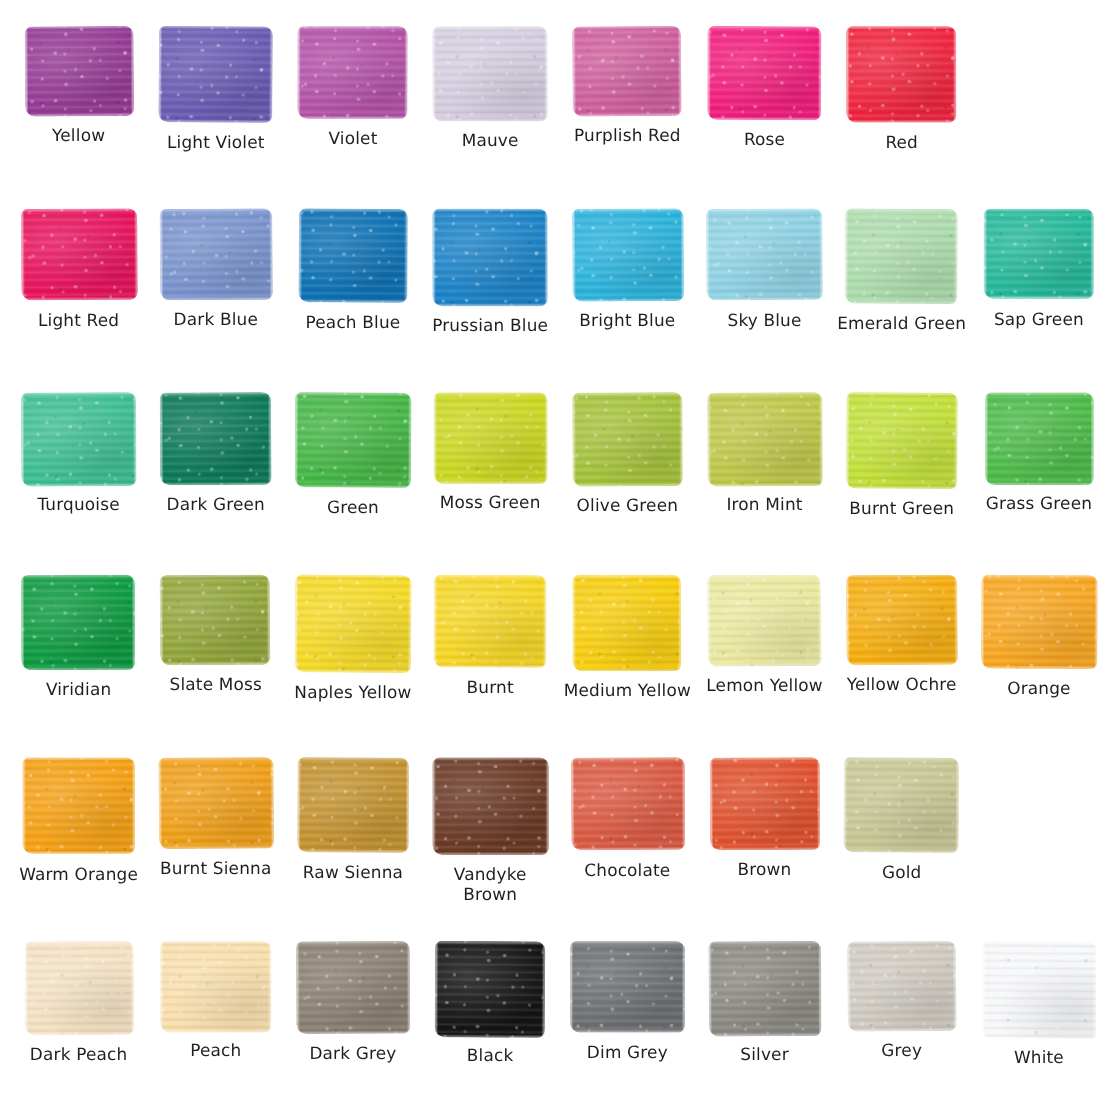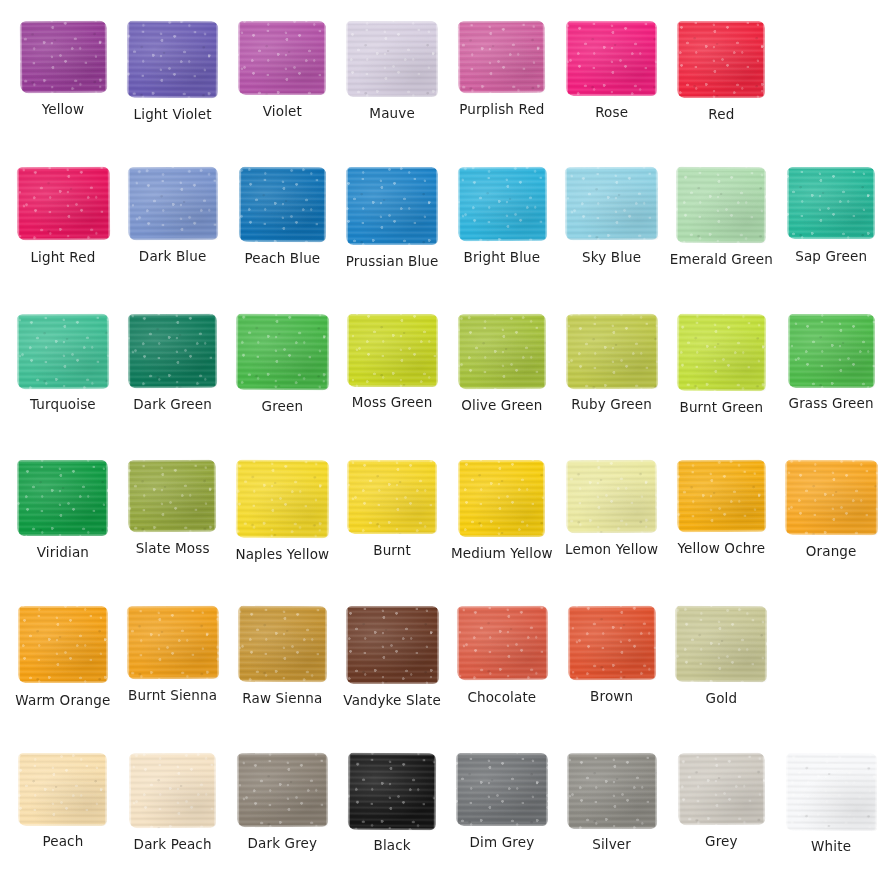--- a/index.html
+++ b/index.html
@@ -347,21 +347,21 @@
         <div class="swatch-label">Olive Green</div>
       </div>
       <div class="swatch-cell">
         <div class="swatch-chip" style="width: 92.2px; height: 74.7px; transform: rotate(-0.25deg); border-radius: 5.4px 4.3px 3.7px 6.2px;">
           <div class="base" style="background: rgb(191, 200, 74);"></div>
           <div class="stria" style="background-position: 0px 1px;"></div>
           <div class="grain" style="background-position: 15px 12px;"></div>
           <div class="press"></div>
           <div class="edge"></div>
         </div>
-        <div class="swatch-label">Ruby Green</div>
+        <div class="swatch-label">Iron Mint</div>
       </div>
       <div class="swatch-cell">
         <div class="swatch-chip" style="width: 89.4px; height: 77.1px; transform: rotate(0.38deg); border-radius: 4.3px 6.1px 3.2px 6.6px;">
           <div class="base" style="background: rgb(195, 224, 58);"></div>
           <div class="stria" style="background-position: 0px 2px;"></div>
           <div class="grain" style="background-position: 6px 11px;"></div>
           <div class="press"></div>
           <div class="edge"></div>
         </div>
         <div class="swatch-label">Burnt Green</div>
@@ -491,21 +491,21 @@
         <div class="swatch-label">Raw Sienna</div>
       </div>
       <div class="swatch-cell">
         <div class="swatch-chip" style="width: 93.2px; height: 77.9px; transform: rotate(-0.01deg); border-radius: 5.9px 6.9px 4.6px 7.3px;">
           <div class="base" style="background: rgb(107, 58, 38);"></div>
           <div class="stria" style="background-position: 0px 1px;"></div>
           <div class="grain" style="background-position: 5px 5px;"></div>
           <div class="press"></div>
           <div class="edge"></div>
         </div>
-        <div class="swatch-label">Vandyke Slate</div>
+        <div class="swatch-label">Vandyke Brown</div>
       </div>
       <div class="swatch-cell">
         <div class="swatch-chip" style="width: 90.5px; height: 74.3px; transform: rotate(-0.28deg); border-radius: 4.7px 4.7px 5.5px 7.8px;">
           <div class="base" style="background: rgb(219, 90, 67);"></div>
           <div class="stria" style="background-position: 0px 2px;"></div>
           <div class="grain" style="background-position: 19px 4px;"></div>
           <div class="press"></div>
           <div class="edge"></div>
         </div>
         <div class="swatch-label">Chocolate</div>
@@ -526,40 +526,40 @@
           <div class="stria" style="background-position: 0px 4px;"></div>
           <div class="grain" style="background-position: 12px 16px;"></div>
           <div class="press"></div>
           <div class="edge"></div>
         </div>
         <div class="swatch-label">Gold</div>
       </div>
     </div>
     <div class="swatch-row">
       <div class="swatch-cell">
+        <div class="swatch-chip" style="width: 86.6px; height: 75px; transform: rotate(-0.23deg); border-radius: 6px 4px 5.3px 7.6px;">
+          <div class="base" style="background: rgb(245, 226, 196);"></div>
+          <div class="stria" style="background-position: 0px 1px;"></div>
+          <div class="grain" style="background-position: 17px 14px;"></div>
+          <div class="press"></div>
+          <div class="edge"></div>
+        </div>
+        <div class="swatch-label">Dark Peach</div>
+      </div>
+      <div class="swatch-cell">
         <div class="swatch-chip" style="width: 89.3px; height: 72.6px; transform: rotate(0.05deg); border-radius: 4.8px 6.4px 4.4px 7.2px;">
           <div class="base" style="background: rgb(249, 223, 173);"></div>
           <div class="stria" style="background-position: 0px 0px;"></div>
           <div class="grain" style="background-position: 3px 15px;"></div>
           <div class="press"></div>
           <div class="edge"></div>
         </div>
         <div class="swatch-label">Peach</div>
       </div>
       <div class="swatch-cell">
-        <div class="swatch-chip" style="width: 86.6px; height: 75px; transform: rotate(-0.23deg); border-radius: 6px 4px 5.3px 7.6px;">
-          <div class="base" style="background: rgb(245, 226, 196);"></div>
-          <div class="stria" style="background-position: 0px 1px;"></div>
-          <div class="grain" style="background-position: 17px 14px;"></div>
-          <div class="press"></div>
-          <div class="edge"></div>
-        </div>
-        <div class="swatch-label">Dark Peach</div>
-      </div>
-      <div class="swatch-cell">
         <div class="swatch-chip" style="width: 90.8px; height: 74.4px; transform: rotate(-0.27deg); border-radius: 4.9px 4.6px 3.6px 6.2px;">
           <div class="base" style="background: rgb(138, 128, 115);"></div>
           <div class="stria" style="background-position: 0px 2px;"></div>
           <div class="grain" style="background-position: 19px 10px;"></div>
           <div class="press"></div>
           <div class="edge"></div>
         </div>
         <div class="swatch-label">Dark Grey</div>
       </div>
       <div class="swatch-cell">

